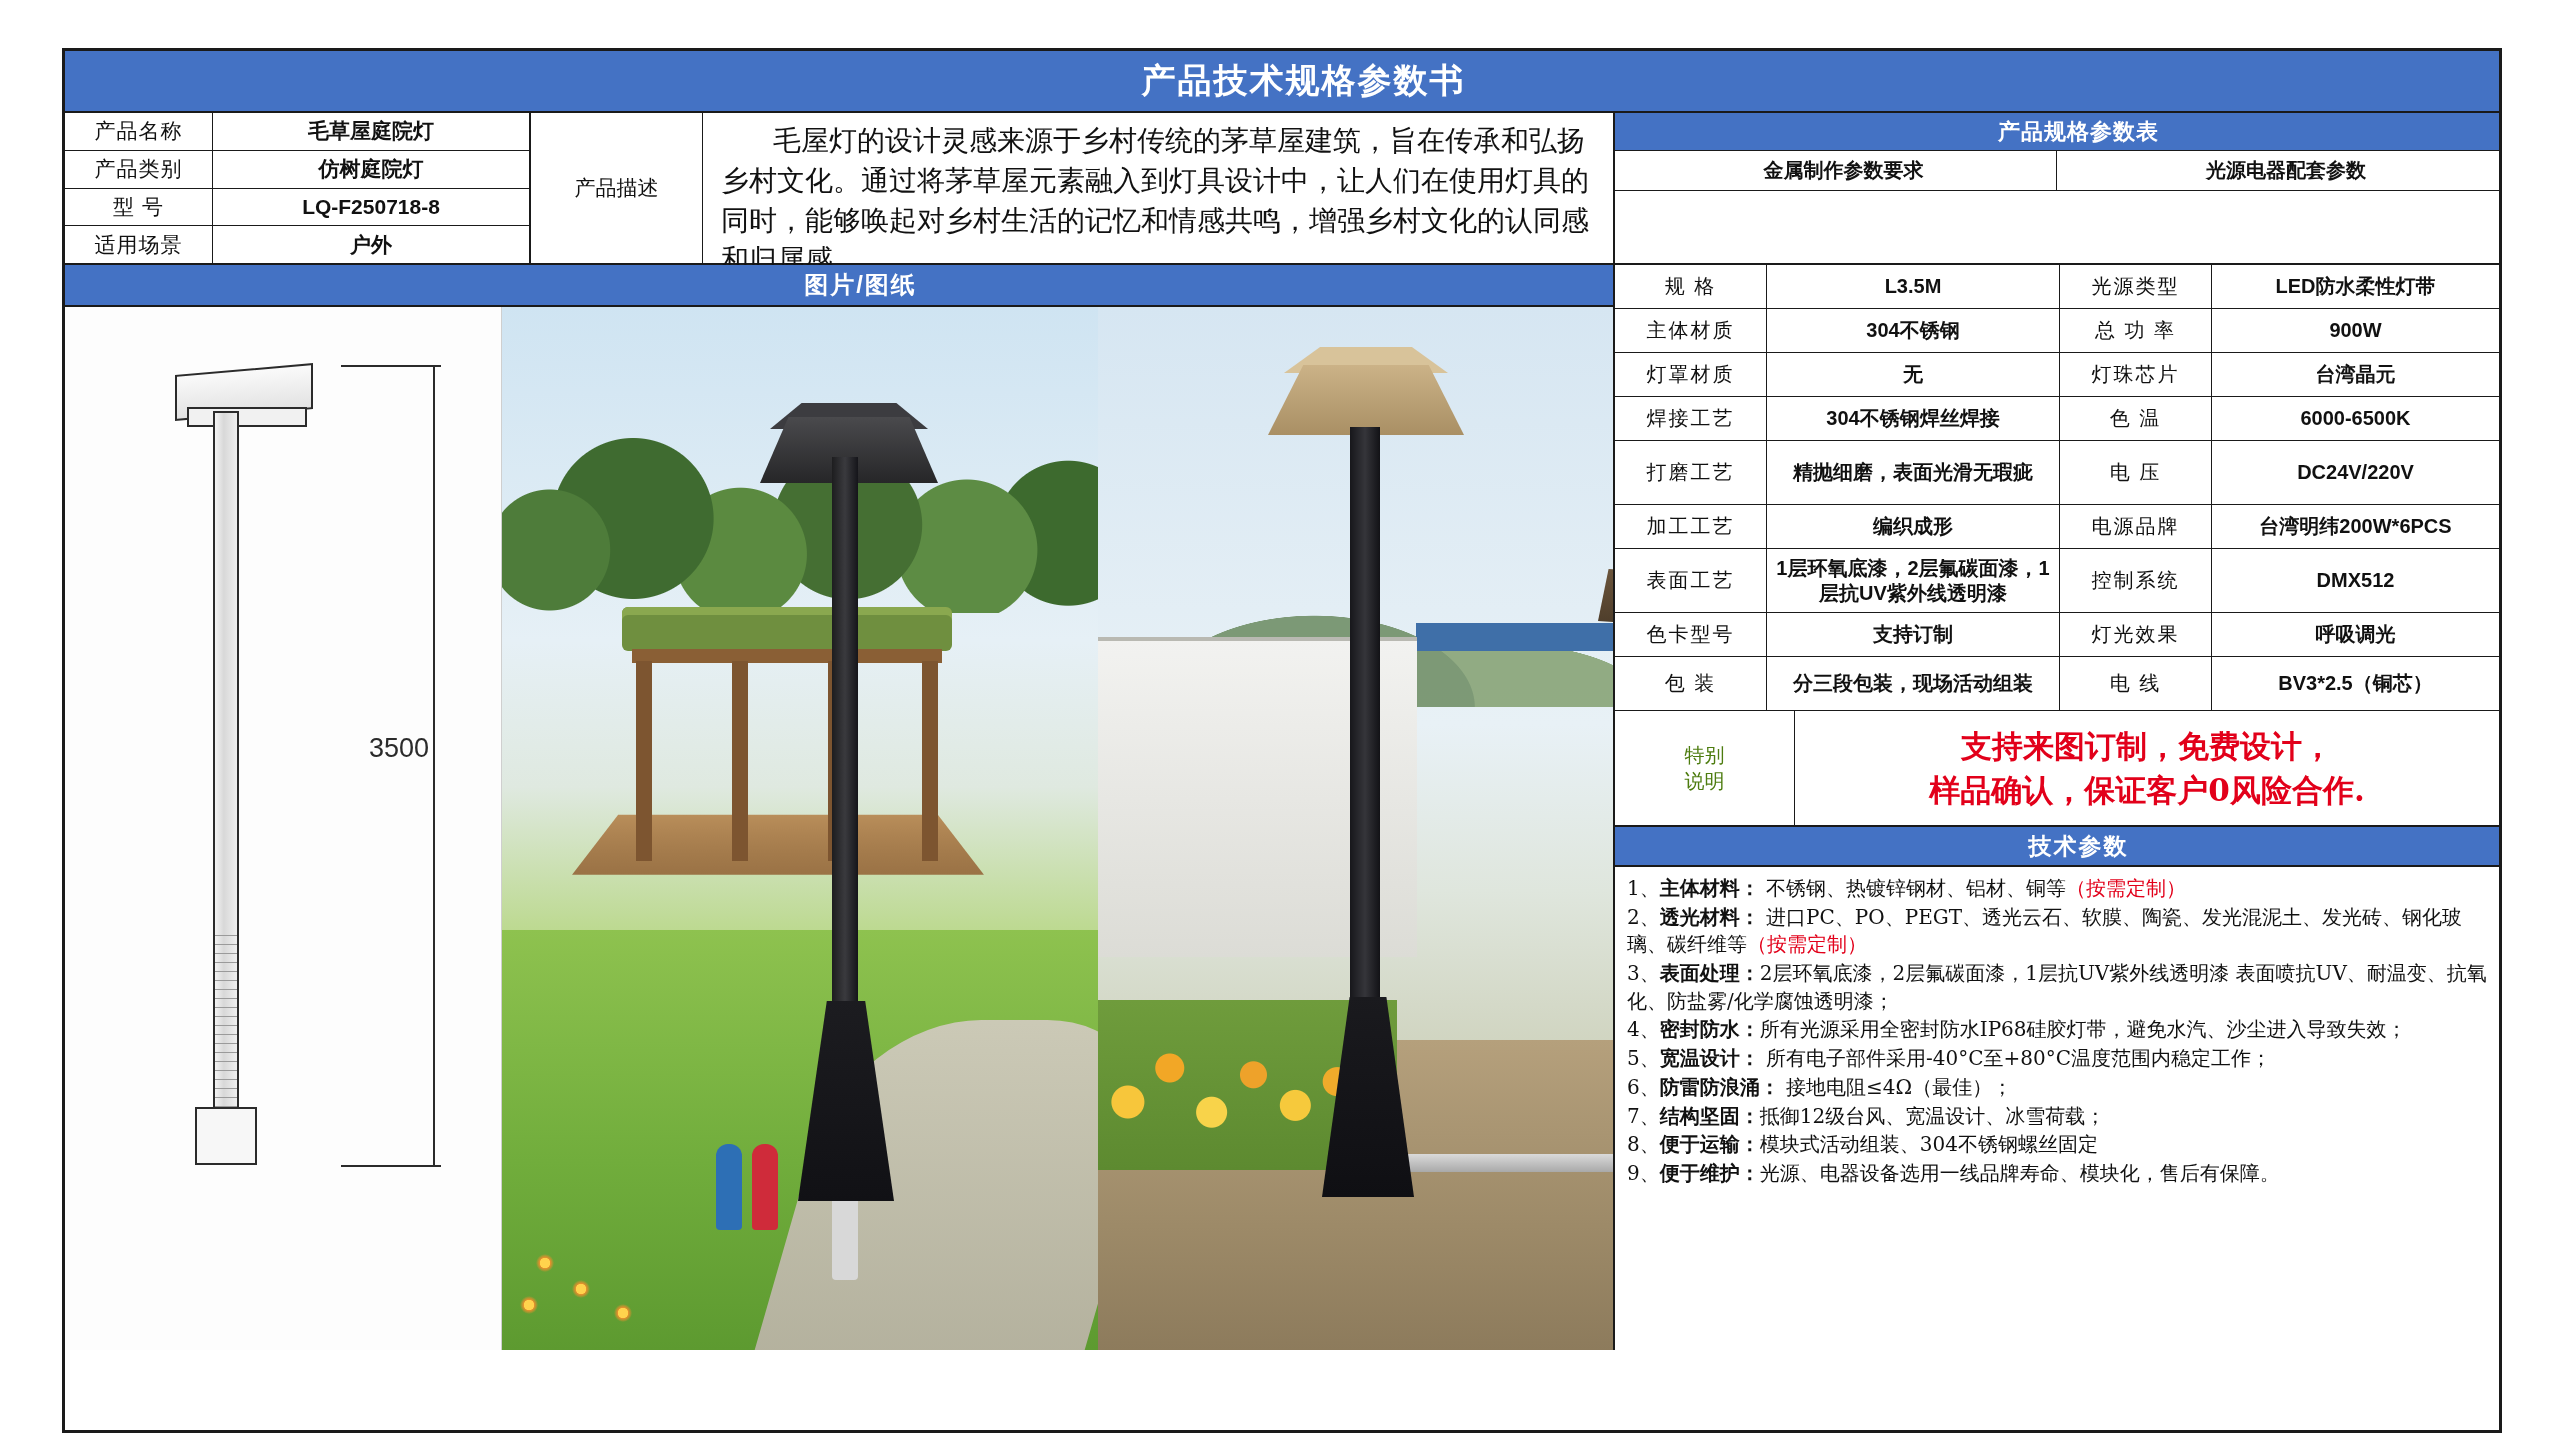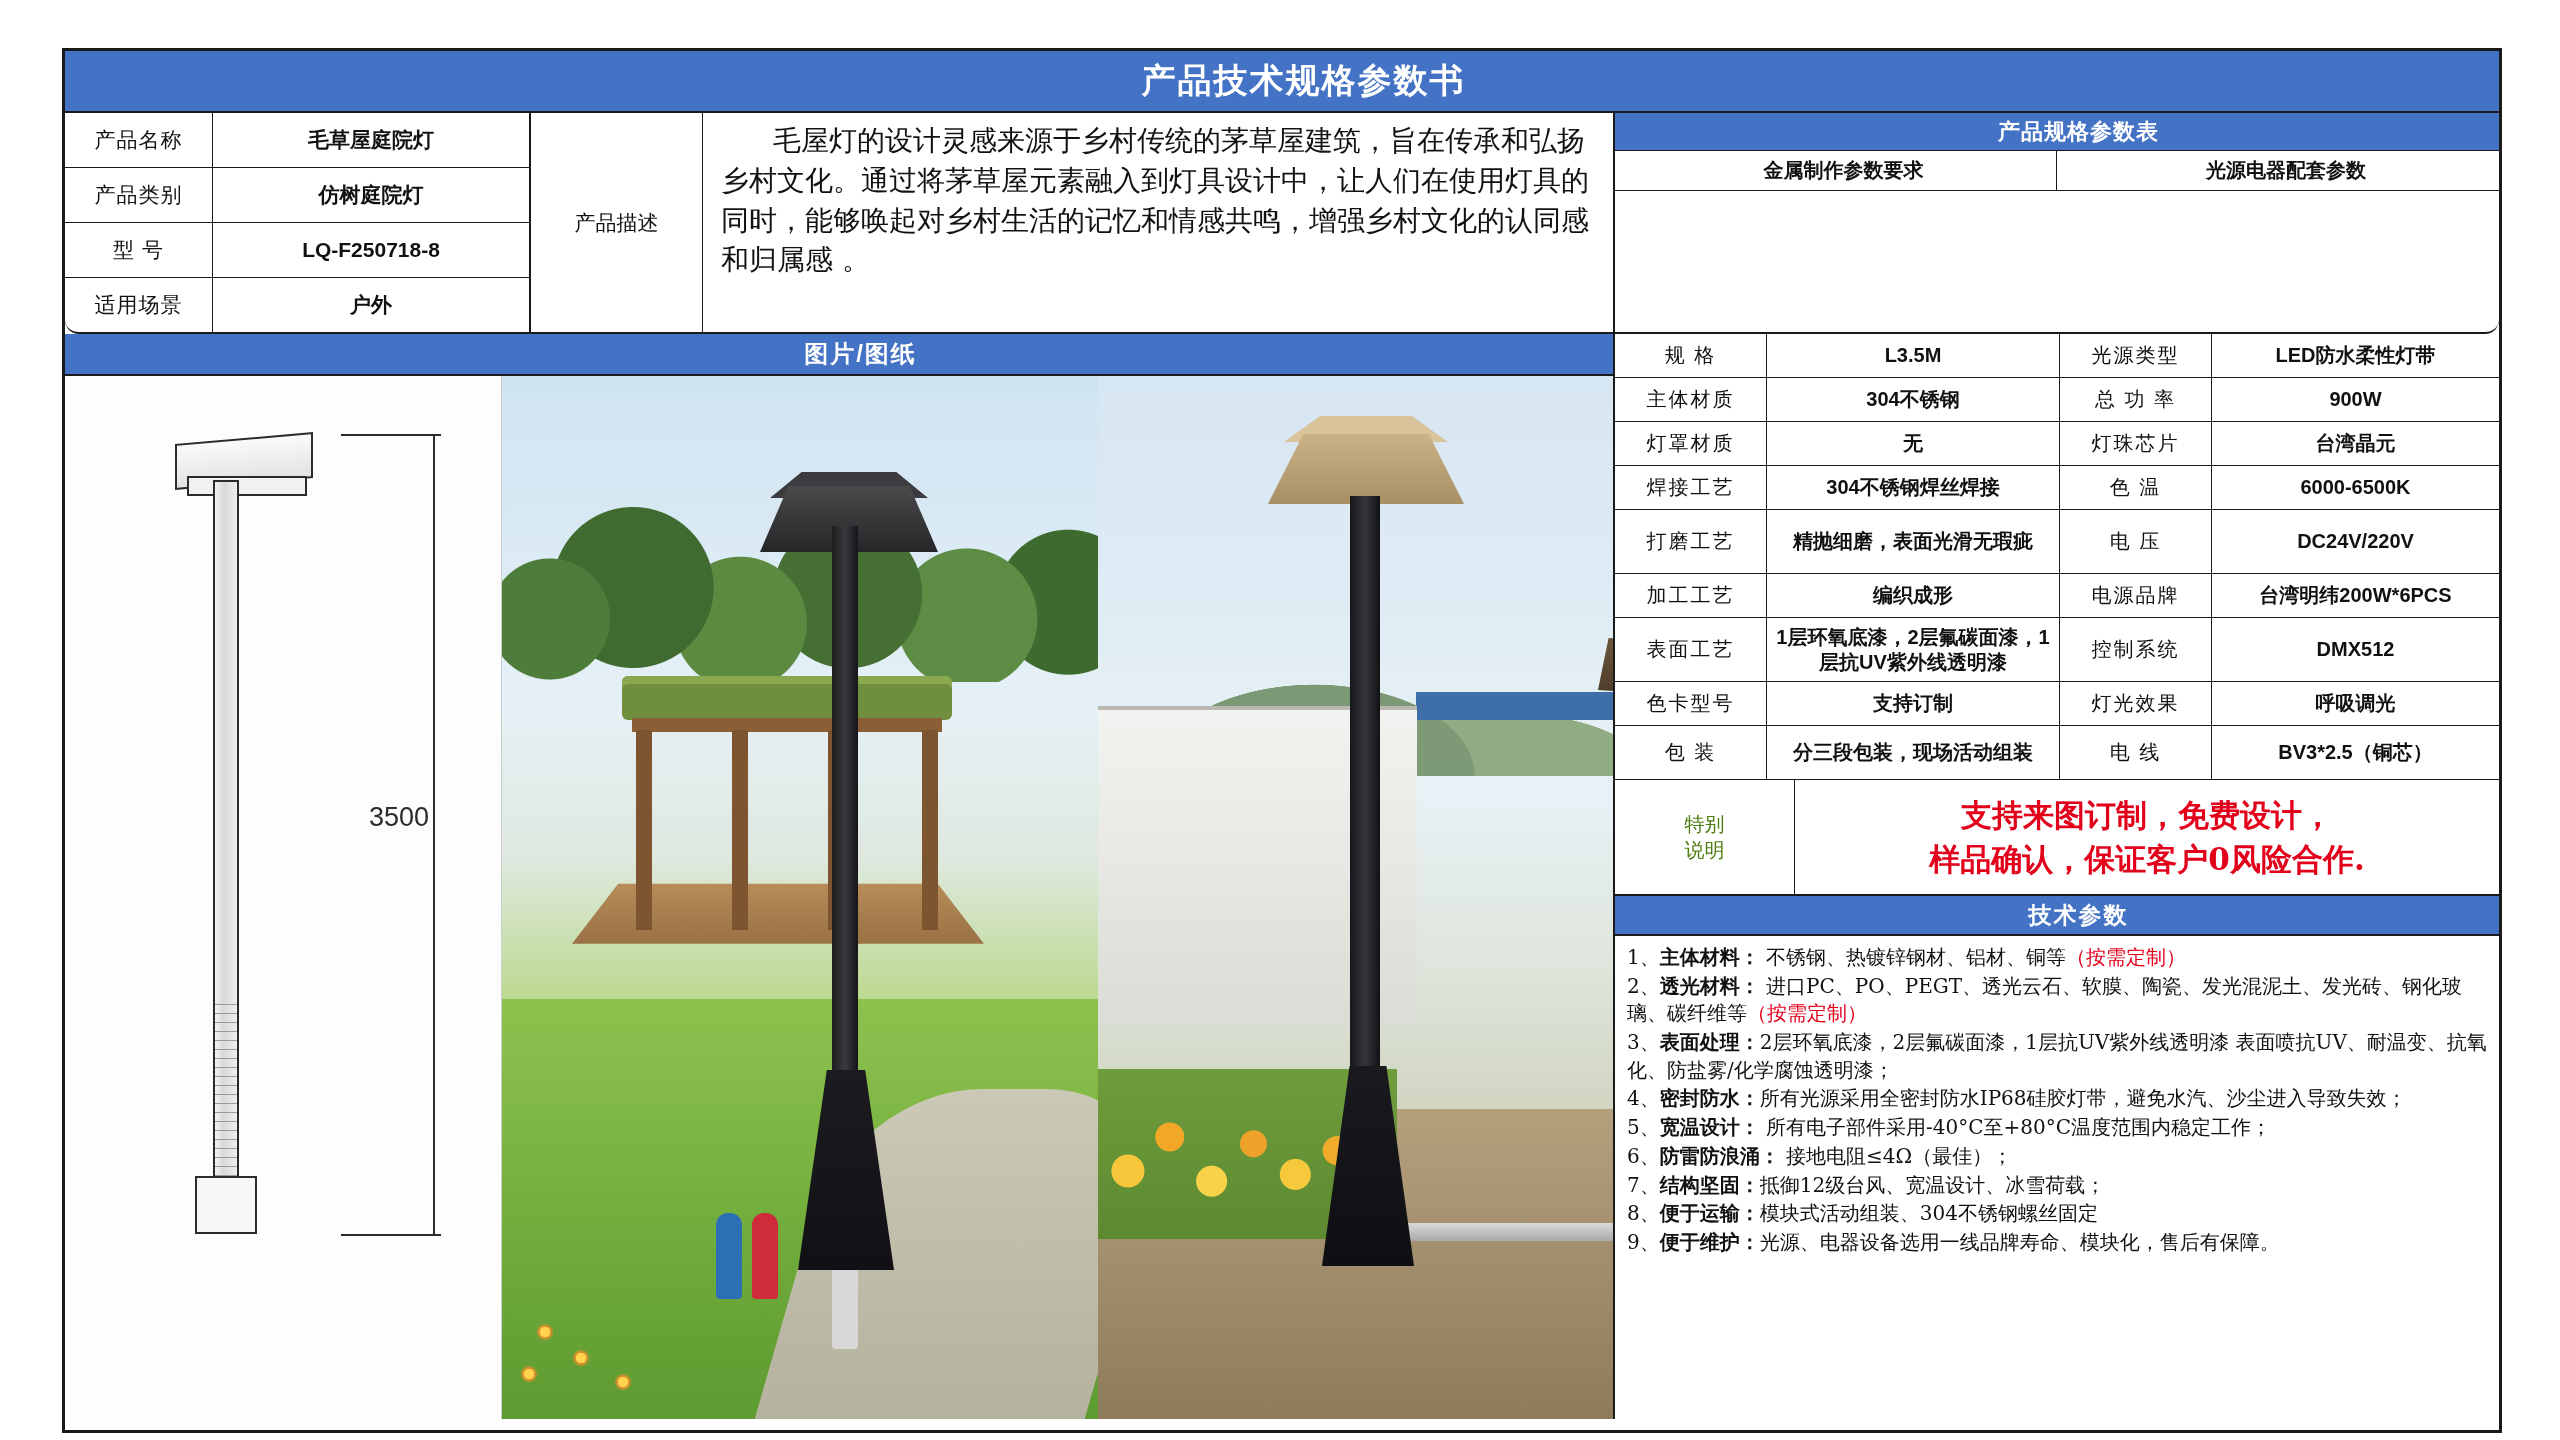--- a/index.html
+++ b/index.html
@@ -35,23 +35,22 @@
     padding-left: 43px;
   }
   #title-banner {
     height: 62px;
     font-size: 34px;
   }
   
   #upper {
     display: flex;
     width: 100%;
-    height: 221px;
+    height: 152px;
     border-bottom: 2px solid #1a1a1a;
-    border-radius: 14px;
   }
   #upper-left {
     width: 1550px;
     display: flex;
     border-right: 2px solid #1a1a1a;
   }
   #spec-basic {
     width: 466px;
     display: flex; flex-direction: column;
     border-right: 2px solid #1a1a1a;

